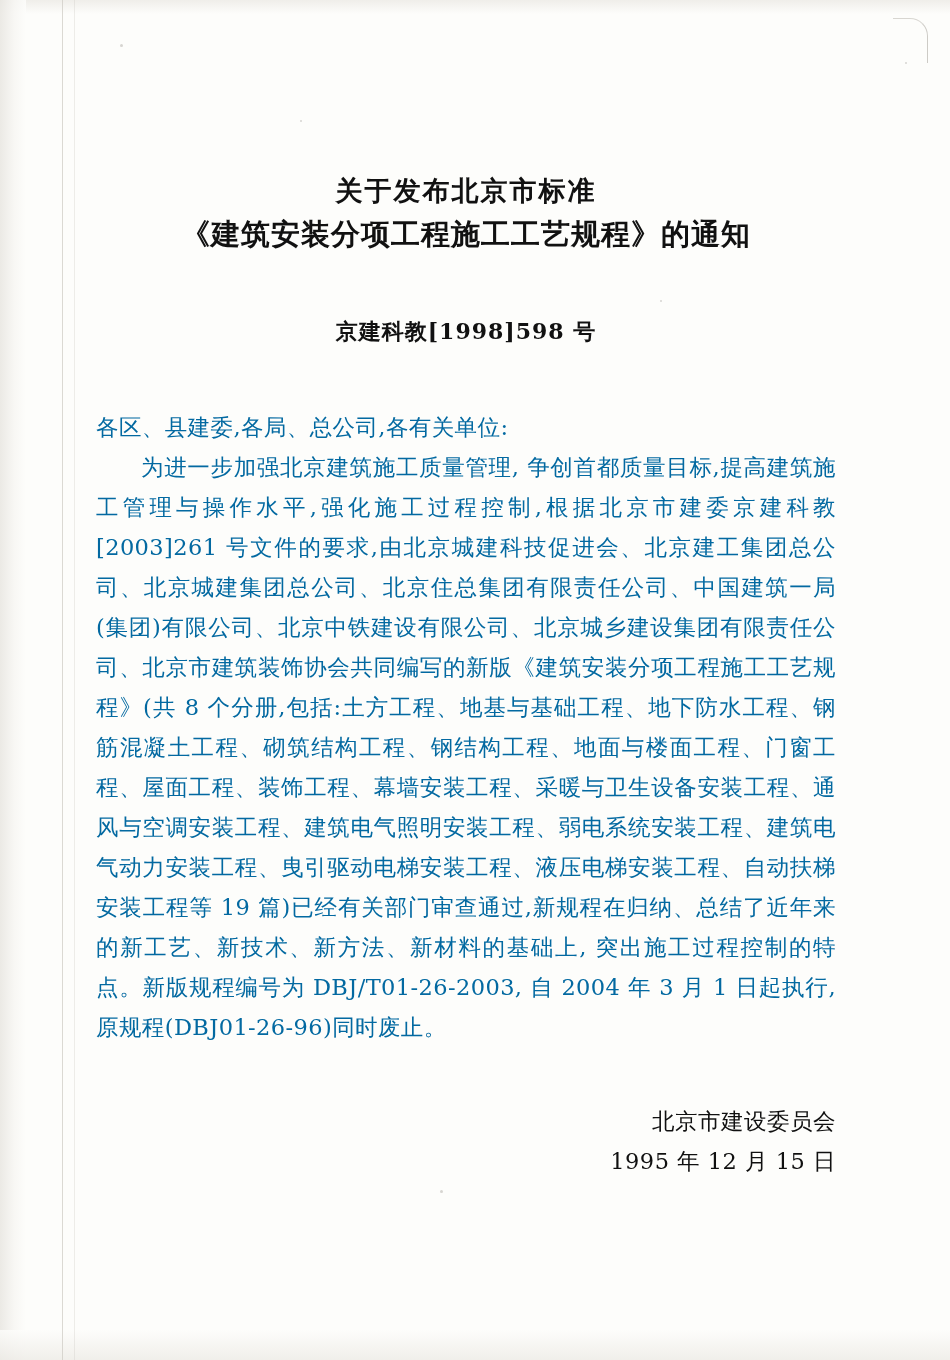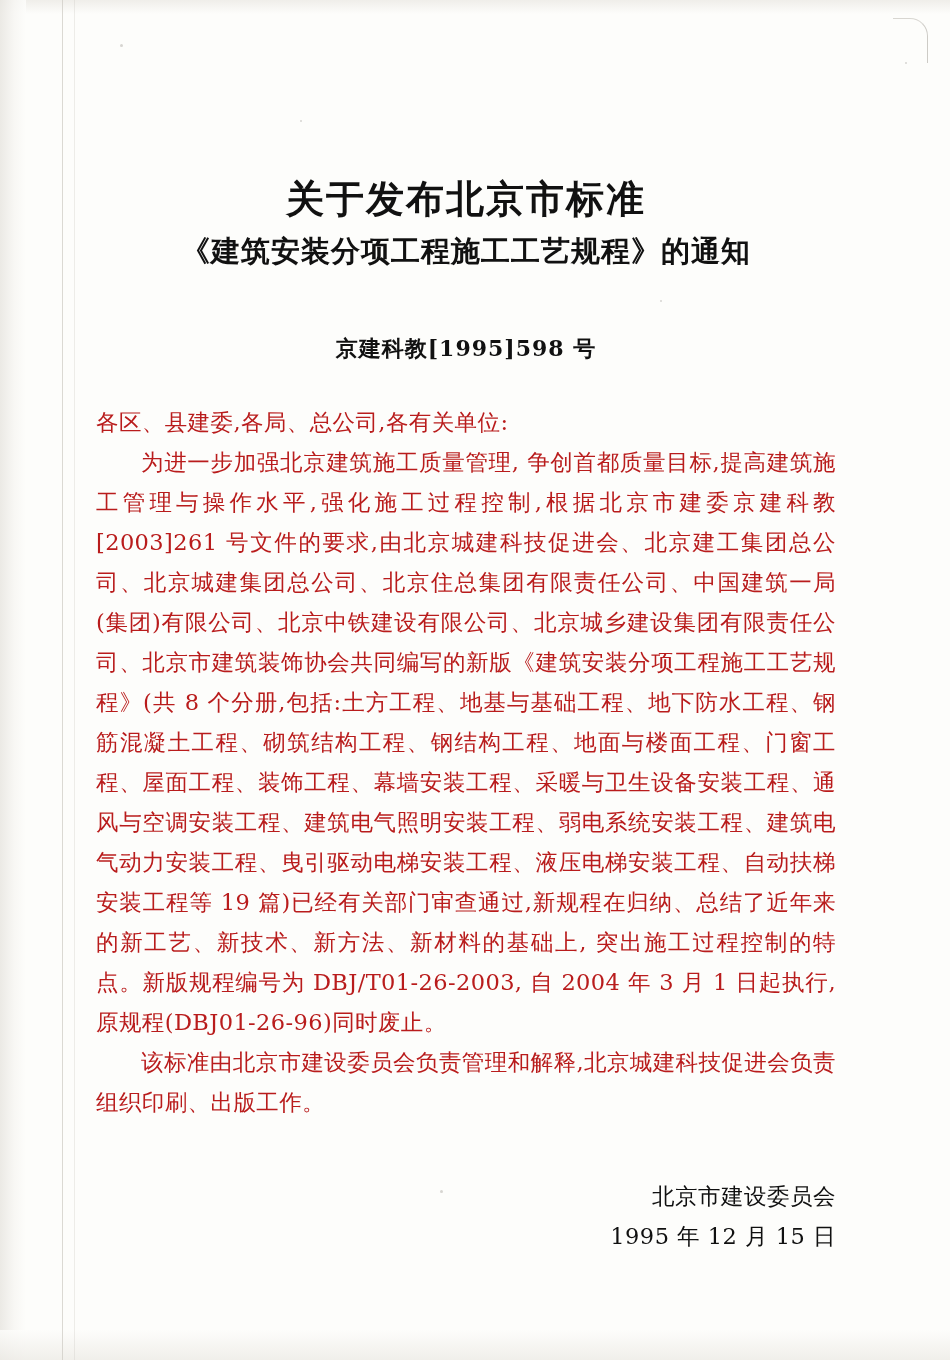--- a/index.html
+++ b/index.html
@@ -75,42 +75,42 @@
     height: 100%;
   }
 
   .title-block {
     margin-top: 170px;
     text-align: center;
     font-family: "DejaVu Serif", serif;
     color: #111;
   }
   .title-line {
-    font-size: 38px;
+    font-size: 27px;
     font-weight: bold;
     letter-spacing: 2px;
     line-height: 1.55;
   }
   .title-line.second {
     font-size: 29px;
     letter-spacing: 1px;
   }
 
   .docnum {
     margin-top: 60px;
     text-align: center;
     font-size: 22px;
     font-weight: bold;
     letter-spacing: 1px;
     color: #111;
   }
 
   .body-block {
-    margin-top: 38px;
-    color: #b91c1c;
+    margin-top: 60px;
+    color: #0369a1;
     font-size: 22.5px;
     line-height: 40px;
     letter-spacing: 0.4px;
     text-align: justify;
   }
   .salutation {
     margin: 0 0 0 0;
   }
   .para {
     margin: 0;
@@ -149,26 +149,25 @@
   <div class="speck" style="left:440px; top:1190px; width:3px; height:3px;"></div>
   <div class="speck" style="left:905px; top:62px; width:2px; height:2px;"></div>
 
   <div class="content">
 
     <div class="title-block">
       <div class="title-line">关于发布北京市标准</div>
       <div class="title-line second">《建筑安装分项工程施工工艺规程》的通知</div>
     </div>
 
-    <div class="docnum">京建科教[1995]598 号</div>
+    <div class="docnum">京建科教[1998]598 号</div>
 
     <div class="body-block">
       <p class="salutation">各区、县建委,各局、总公司,各有关单位:</p>
       <p class="para">为进一步加强北京建筑施工质量管理, 争创首都质量目标,提高建筑施工管理与操作水平,强化施工过程控制,根据北京市建委京建科教[2003]261 号文件的要求,由北京城建科技促进会、北京建工集团总公司、北京城建集团总公司、北京住总集团有限责任公司、中国建筑一局(集团)有限公司、北京中铁建设有限公司、北京城乡建设集团有限责任公司、北京市建筑装饰协会共同编写的新版《建筑安装分项工程施工工艺规程》(共 8 个分册,包括:土方工程、地基与基础工程、地下防水工程、钢筋混凝土工程、砌筑结构工程、钢结构工程、地面与楼面工程、门窗工程、屋面工程、装饰工程、幕墙安装工程、采暖与卫生设备安装工程、通风与空调安装工程、建筑电气照明安装工程、弱电系统安装工程、建筑电气动力安装工程、曳引驱动电梯安装工程、液压电梯安装工程、自动扶梯安装工程等 19 篇)已经有关部门审查通过,新规程在归纳、总结了近年来的新工艺、新技术、新方法、新材料的基础上, 突出施工过程控制的特点。新版规程编号为 DBJ/T01-26-2003, 自 2004 年 3 月 1 日起执行, 原规程(DBJ01-26-96)同时废止。</p>
-      <p class="para tight">该标准由北京市建设委员会负责管理和解释,北京城建科技促进会负责组织印刷、出版工作。</p>
     </div>
 
     <div class="sign-block">
       <p class="sign-line">北京市建设委员会</p>
       <p class="sign-line">1995 年 12 月 15 日</p>
     </div>
 
   </div>
 </div>
 

